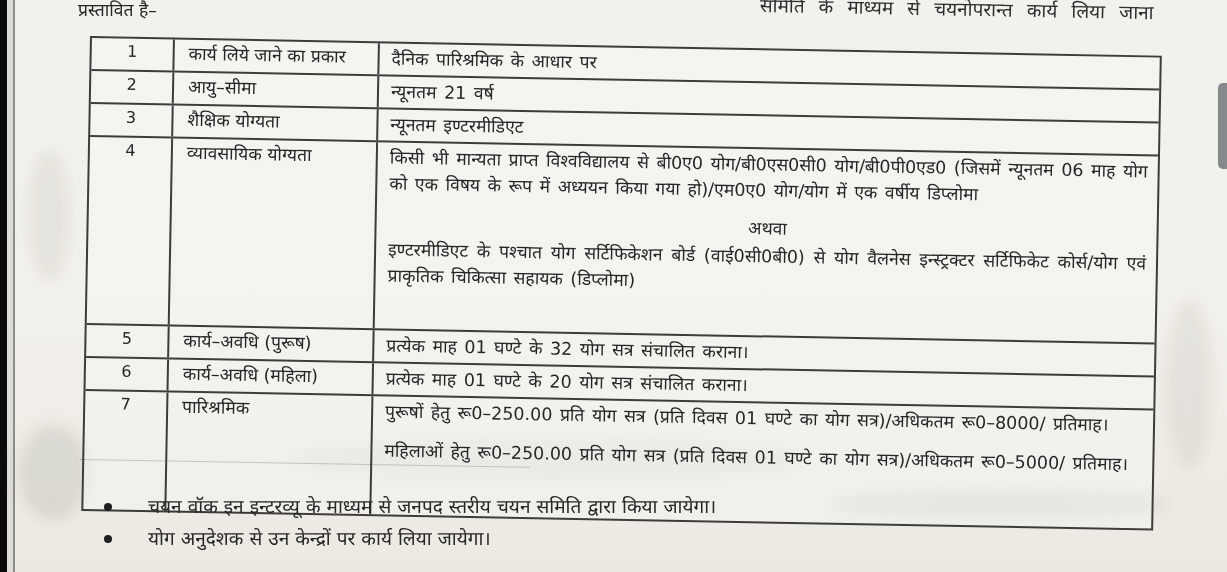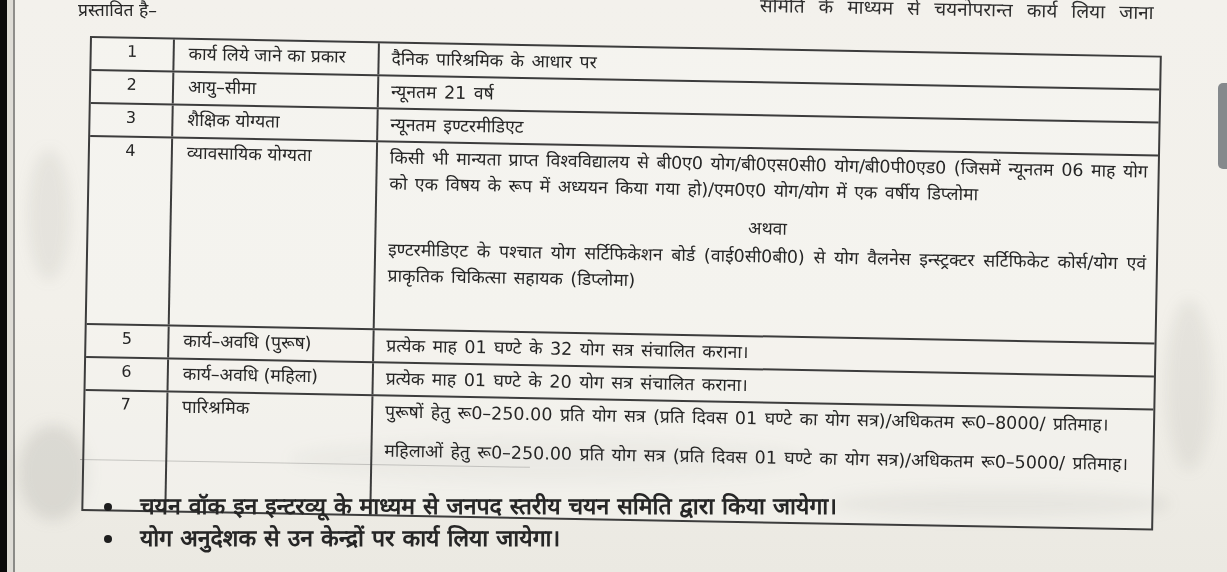--- a/index.html
+++ b/index.html
@@ -61,21 +61,21 @@
   .r5 { min-height:22px; }
   .r4 { min-height:186px; }
   .r7 { min-height:118px; }
   .cval p { margin:0; }
   .just { text-align:justify; }
   .or-sep { text-align:center; margin-top:12px !important; }
   .para-gap { margin-top:2px !important; }
   .para-gap-lg { margin-top:13px !important; }
   
   .bullets { position:absolute; left:104px; top:494px; width:1010px; list-style:none; margin:0; padding:0; }
-  .bullet { display:flex; gap:28px; margin-bottom:8px; font-size:23px; line-height:24px;font-weight:bold; }
+  .bullet { display:flex; gap:36px; margin-bottom:8px; font-size:19px; line-height:24px; }
   .dot { width:8px; height:8px; background:#1e1e1e; border-radius:50%; margin-top:9px; flex:none; }
 </style>
 </head>
 <body>
 
 <div class="page">
 
   <div class="edge-black"></div>
   <div class="edge-gap"></div>
   <div class="edge-line"></div>

